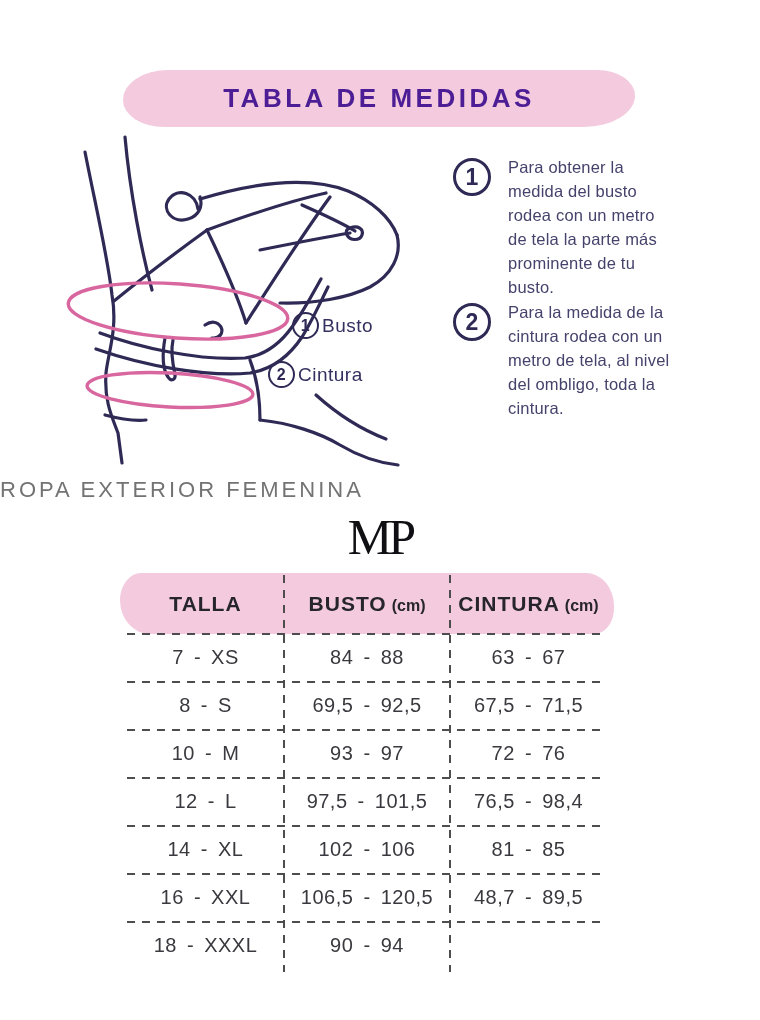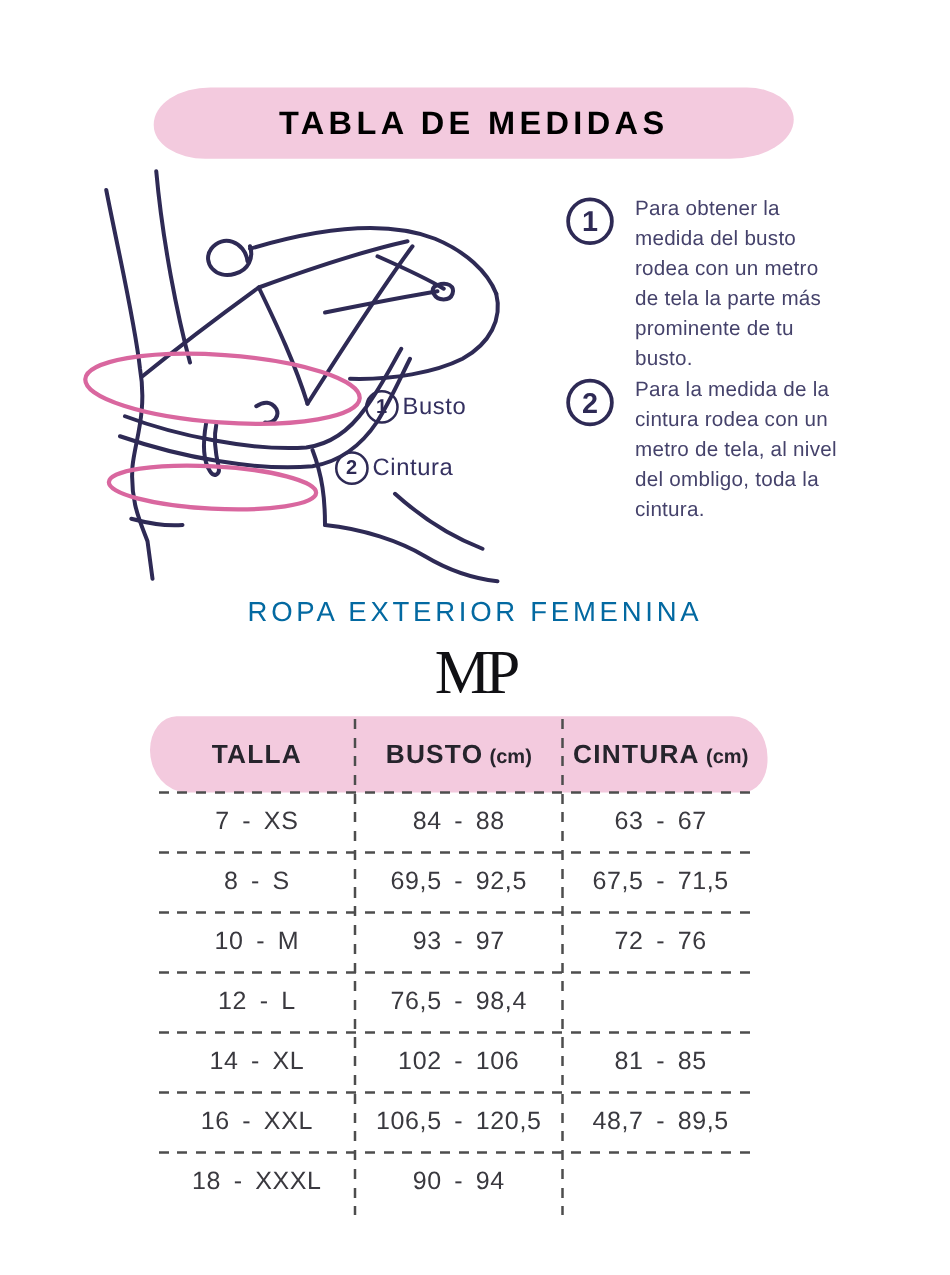--- a/index.html
+++ b/index.html
@@ -8,21 +8,21 @@
     font-family:"Liberation Sans",sans-serif;overflow:hidden;
   }
   
   .title-blob{
     position:absolute;left:123px;top:70px;width:512px;height:57px;
     background:#f3cade;
     border-radius:46px 38px 52px 42px / 30px 26px 32px 27px;
     display:flex;align-items:center;justify-content:center;
   }
   .title-blob h1{
-    margin:0;font-size:26px;font-weight:700;letter-spacing:3.5px;color:#000000;
+    margin:0;font-size:26px;font-weight:700;letter-spacing:3.5px;color:#4c1d95;
   }
   
   .figure{position:absolute;left:50px;top:133px;}
   .fig-label{
     position:absolute;display:flex;align-items:center;gap:3px;
     color:#343060;font-size:19px;letter-spacing:0.5px;
   }
   .fig-label .num{
     width:27px;height:27px;border:2px solid #2e2a55;border-radius:50%;
     display:flex;align-items:center;justify-content:center;
@@ -39,22 +39,22 @@
     font-size:23px;font-weight:700;color:#2e2a55;
   }
   .instruction p{
     margin:0 0 0 55px;width:170px;font-size:16.5px;line-height:1.45;
     letter-spacing:0.2px;color:#45426b;
   }
   .instruction-1{top:156px;}
   .instruction-2{top:301px;}
   
   .section-title{
-    position:absolute;left:0;top:477px;width:760px;text-align:center;
-    font-size:22px;letter-spacing:3px;color:#0369a1;
+    position:absolute;left:0;top:477px;width:760px;text-align:left;
+    font-size:22px;letter-spacing:3px;color:#737373;
   }
   .brand-logo{
     position:absolute;left:0;top:508px;width:760px;text-align:center;
     font-family:"Liberation Serif",serif;font-size:50px;letter-spacing:-4px;
     color:#101014;
   }
   
   .size-table{position:absolute;left:127px;top:575px;width:480px;height:397px;}
   .header-blob{
     position:absolute;left:-7px;top:-2px;width:494px;height:61px;
@@ -185,20 +185,21 @@
       <div class="cell">69,5 - 92,5</div>
       <div class="cell">67,5 - 71,5</div>
     </div>
     <div class="t-row">
       <div class="cell">10 - M</div>
       <div class="cell">93 - 97</div>
       <div class="cell">72 - 76</div>
     </div>
     <div class="t-row">
       <div class="cell">12 - L</div>
+      <div class="cell">97,5 - 101,5</div>
       <div class="cell">76,5 - 98,4</div>
     </div>
     <div class="t-row">
       <div class="cell">14 - XL</div>
       <div class="cell">102 - 106</div>
       <div class="cell">81 - 85</div>
     </div>
     <div class="t-row">
       <div class="cell">16 - XXL</div>
       <div class="cell">106,5 - 120,5</div>

